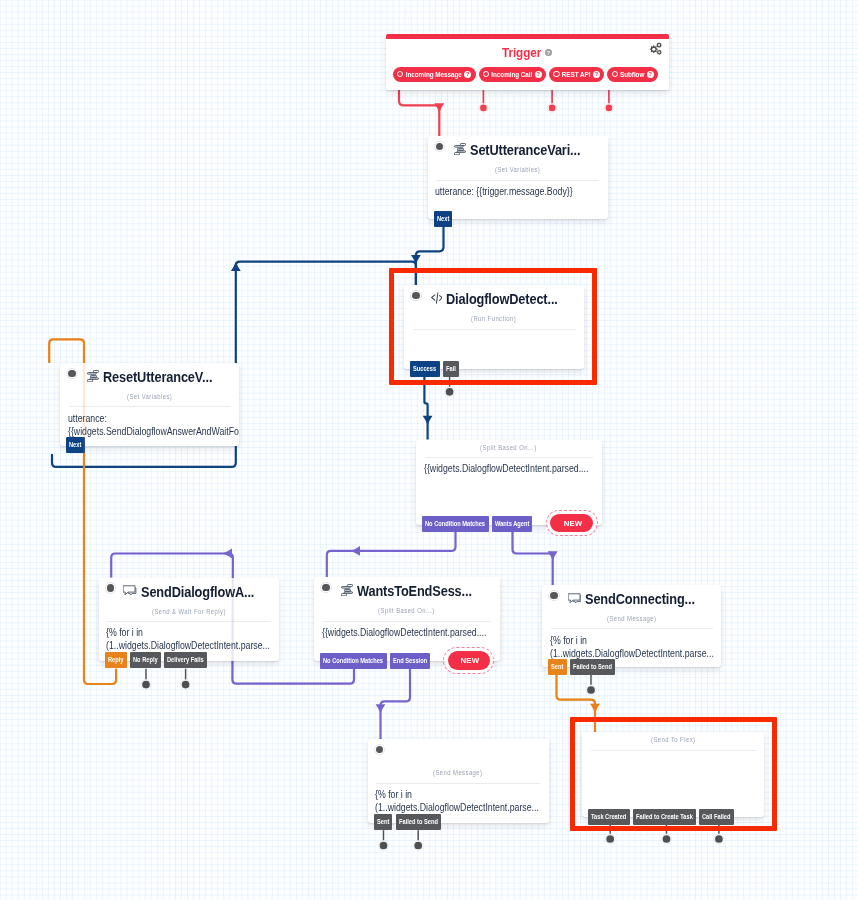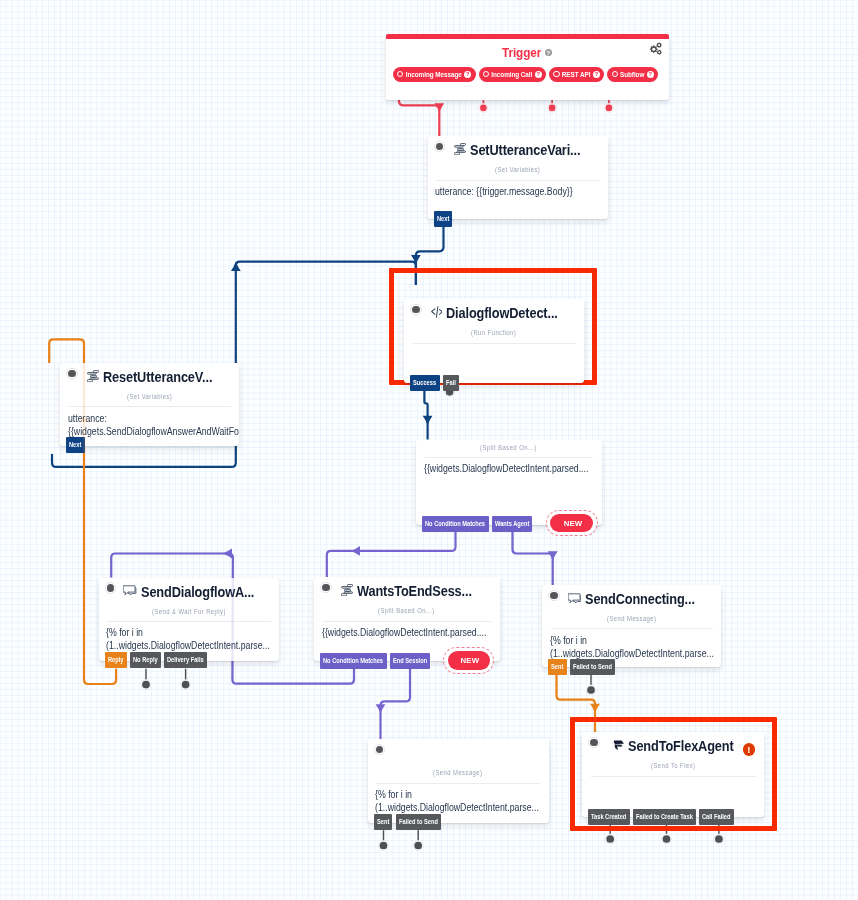--- a/index.html
+++ b/index.html
@@ -187,21 +187,21 @@
     <path d="M116.1,668.7 L116.1,679.8 Q116.1,684.0 111.9,684.0 L88.2,684.0 Q84.0,684.0 84.0,679.8 L84.0,343.5 Q84.0,339.3 79.8,339.3 L53.4,339.3 Q49.2,339.3 49.2,343.5 L49.2,362.9" fill="none" stroke="#e8821a" stroke-width="2.2" stroke-linejoin="round"></path>
     <path d="M79.1,422.2 L88.9,422.2 Q86.0,418.1 84.0,413.0 Q82.0,418.1 79.1,422.2 Z" fill="#e8821a"></path>
     <path d="M354.0,669.0 L354.0,679.4 Q354.0,683.6 349.8,683.6 L236.6,683.6 Q232.4,683.6 232.4,679.4 L232.9,557.7 Q232.9,553.5 228.7,553.5 L115.4,553.5 Q111.2,553.5 111.2,557.7 L111.2,577.5" fill="none" stroke="#7765cf" stroke-width="2.2" stroke-linejoin="round"></path>
     <path d="M232.0,548.6 L232.0,558.4 Q227.9,555.5 222.8,553.5 Q227.9,551.5 232.0,548.6 Z" fill="#7765cf"></path>
     <path d="M512.5,531.8 L512.5,549.3 Q512.5,553.5 516.7,553.5 L548.5,553.5 Q552.7,553.5 552.7,557.7 L552.7,584.9" fill="none" stroke="#7765cf" stroke-width="2.2" stroke-linejoin="round"></path>
     <path d="M547.8,551.2 L557.6,551.2 Q554.7,555.3 552.7,560.4 Q550.7,555.3 547.8,551.2 Z" fill="#7765cf"></path>
     <path d="M556.5,674.9 L556.5,695.4 Q556.5,699.6 560.7,699.6 L590.8,699.6 Q595.0,699.6 595.0,703.8 L595.0,732.0" fill="none" stroke="#e8821a" stroke-width="2.2" stroke-linejoin="round"></path>
     <path d="M590.1,703.8 L599.9,703.8 Q597.0,707.9 595.0,713.0 Q593.0,707.9 590.1,703.8 Z" fill="#e8821a"></path>
 </svg>
 
-<div id="trigger" style="left:385.5px;top:33.5px;width:283.5px;height:66px;">
+<div id="trigger" style="left:385.5px;top:33.5px;width:283.5px;height:56px;">
   <div class="tbar"></div>
   <div class="ttitle">
     <span class="sx" style="margin-right: -5.625px;">Trigger</span>
     <span class="qmark grey">?</span>
   </div>
   <div class="gear">
     <svg width="15" height="14" viewBox="0 0 15 14">
       <g fill="#4a4a4a">
         <path d="M5.3 3.3 L6.25 3.3 L6.45 4.25 A2.9 2.9 0 0 1 7.35 4.63 L8.17 4.1 L8.85 4.78 L8.32 5.6 A2.9 2.9 0 0 1 8.7 6.5 L9.65 6.7 L9.65 7.65 L8.7 7.85 A2.9 2.9 0 0 1 8.32 8.75 L8.85 9.57 L8.17 10.25 L7.35 9.72 A2.9 2.9 0 0 1 6.45 10.1 L6.25 11.05 L5.3 11.05 L5.1 10.1 A2.9 2.9 0 0 1 4.2 9.72 L3.38 10.25 L2.7 9.57 L3.23 8.75 A2.9 2.9 0 0 1 2.85 7.85 L1.9 7.65 L1.9 6.7 L2.85 6.5 A2.9 2.9 0 0 1 3.23 5.6 L2.7 4.78 L3.38 4.1 L4.2 4.63 A2.9 2.9 0 0 1 5.1 4.25 Z"></path>
         <circle cx="5.78" cy="7.18" r="1.55" fill="#fff"></circle>
@@ -257,21 +257,21 @@
   <div class="wsub"><span class="sx" style="margin-right: -6.5px;">(Set Variables)</span></div>
   <div class="wdiv"></div>
   <div class="wbody">
     <div class="bline"><span class="sx" style="margin-right: -19.625px;">utterance: {{trigger.message.Body}}</span></div>
   </div>
   <div class="pins">
     <span class="pin blue"><span class="sx" style="margin-right: -1.75px;">Next</span></span>
   </div>
 </div>
 
-<div class="widget" id="w-dialogflow-detect-intent" style="left:404px;top:285px;width:180px;height:84px;margin-top:14px;">
+<div class="widget" id="w-dialogflow-detect-intent" style="left:404px;top:285px;width:180px;height:84px;">
   <div class="whead">
     <span class="wdot"></span>
     <span class="wtitlewrap">
       <span class="wicon">
             <svg width="12.4" height="11.9" viewBox="0 0 14.2 13.6">
               <g fill="none" stroke="#3c4859" stroke-width="1.18" stroke-linecap="round" stroke-linejoin="round">
                 <path d="M5.7 3.25 L1.9 6.3 L5.7 9.5"></path>
                 <path d="M10.9 4.1 L13.9 6.3 L10.9 9.75"></path>
                 <path d="M9.0 0.84 L7.4 12.8"></path>
               </g>
@@ -425,36 +425,20 @@
     <div class="bline"><span class="sx" style="margin-right: -5.25px;">{% for i in</span></div>
     <div class="bline"><span class="sx" style="margin-right: -23.375px;">(1..widgets.DialogflowDetectIntent.parse...</span></div>
   </div>
   <div class="pins">
     <span class="pin"><span class="sx" style="margin-right: -1.75px;">Sent</span></span>
     <span class="pin"><span class="sx" style="margin-right: -5.5px;">Failed to Send</span></span>
   </div>
 </div>
 
 <div class="widget" id="w-send-to-flex-agent" style="left:582px;top:732px;width:182px;height:85px;">
-  <div class="whead">
-    <span class="wdot"></span>
-    <span class="wtitlewrap">
-      <span class="wicon">
-            <svg width="12.2" height="12.5" viewBox="0 0 15.4 13.6">
-              <g fill="#141c33">
-                <path d="M2.4 0.9 L12.2 0.9 L15.1 5.0 L5.1 5.1 L4.7 5.9 L2.4 3.5 Z"></path>
-                <path d="M6.3 6.0 L12.0 6.2 L13.2 8.5 L8.0 8.5 L7.6 9.3 Z"></path>
-                <path d="M3.3 6.0 L6.3 6.0 L7.4 13.2 L4.0 10.2 Z"></path>
-              </g>
-            </svg>
-          </span>
-      <span class="wtitle sx" style="margin-right: -15.125px;">SendToFlexAgent</span>
-    </span>
-    <span class="errbadge">!</span>
-  </div>
   <div class="wsub"><span class="sx" style="margin-right: -6.375px;">(Send To Flex)</span></div>
   <div class="wdiv"></div>
   <div class="pins">
     <span class="pin"><span class="sx" style="margin-right: -5px;">Task Created</span></span>
     <span class="pin"><span class="sx" style="margin-right: -8.125px;">Failed to Create Task</span></span>
     <span class="pin"><span class="sx" style="margin-right: -4.125px;">Call Failed</span></span>
   </div>
 </div>
 
 <div class="hlbox" id="hl-dialogflow" style="left:389px;top:267.7px;width:208px;height:117px;"></div>

